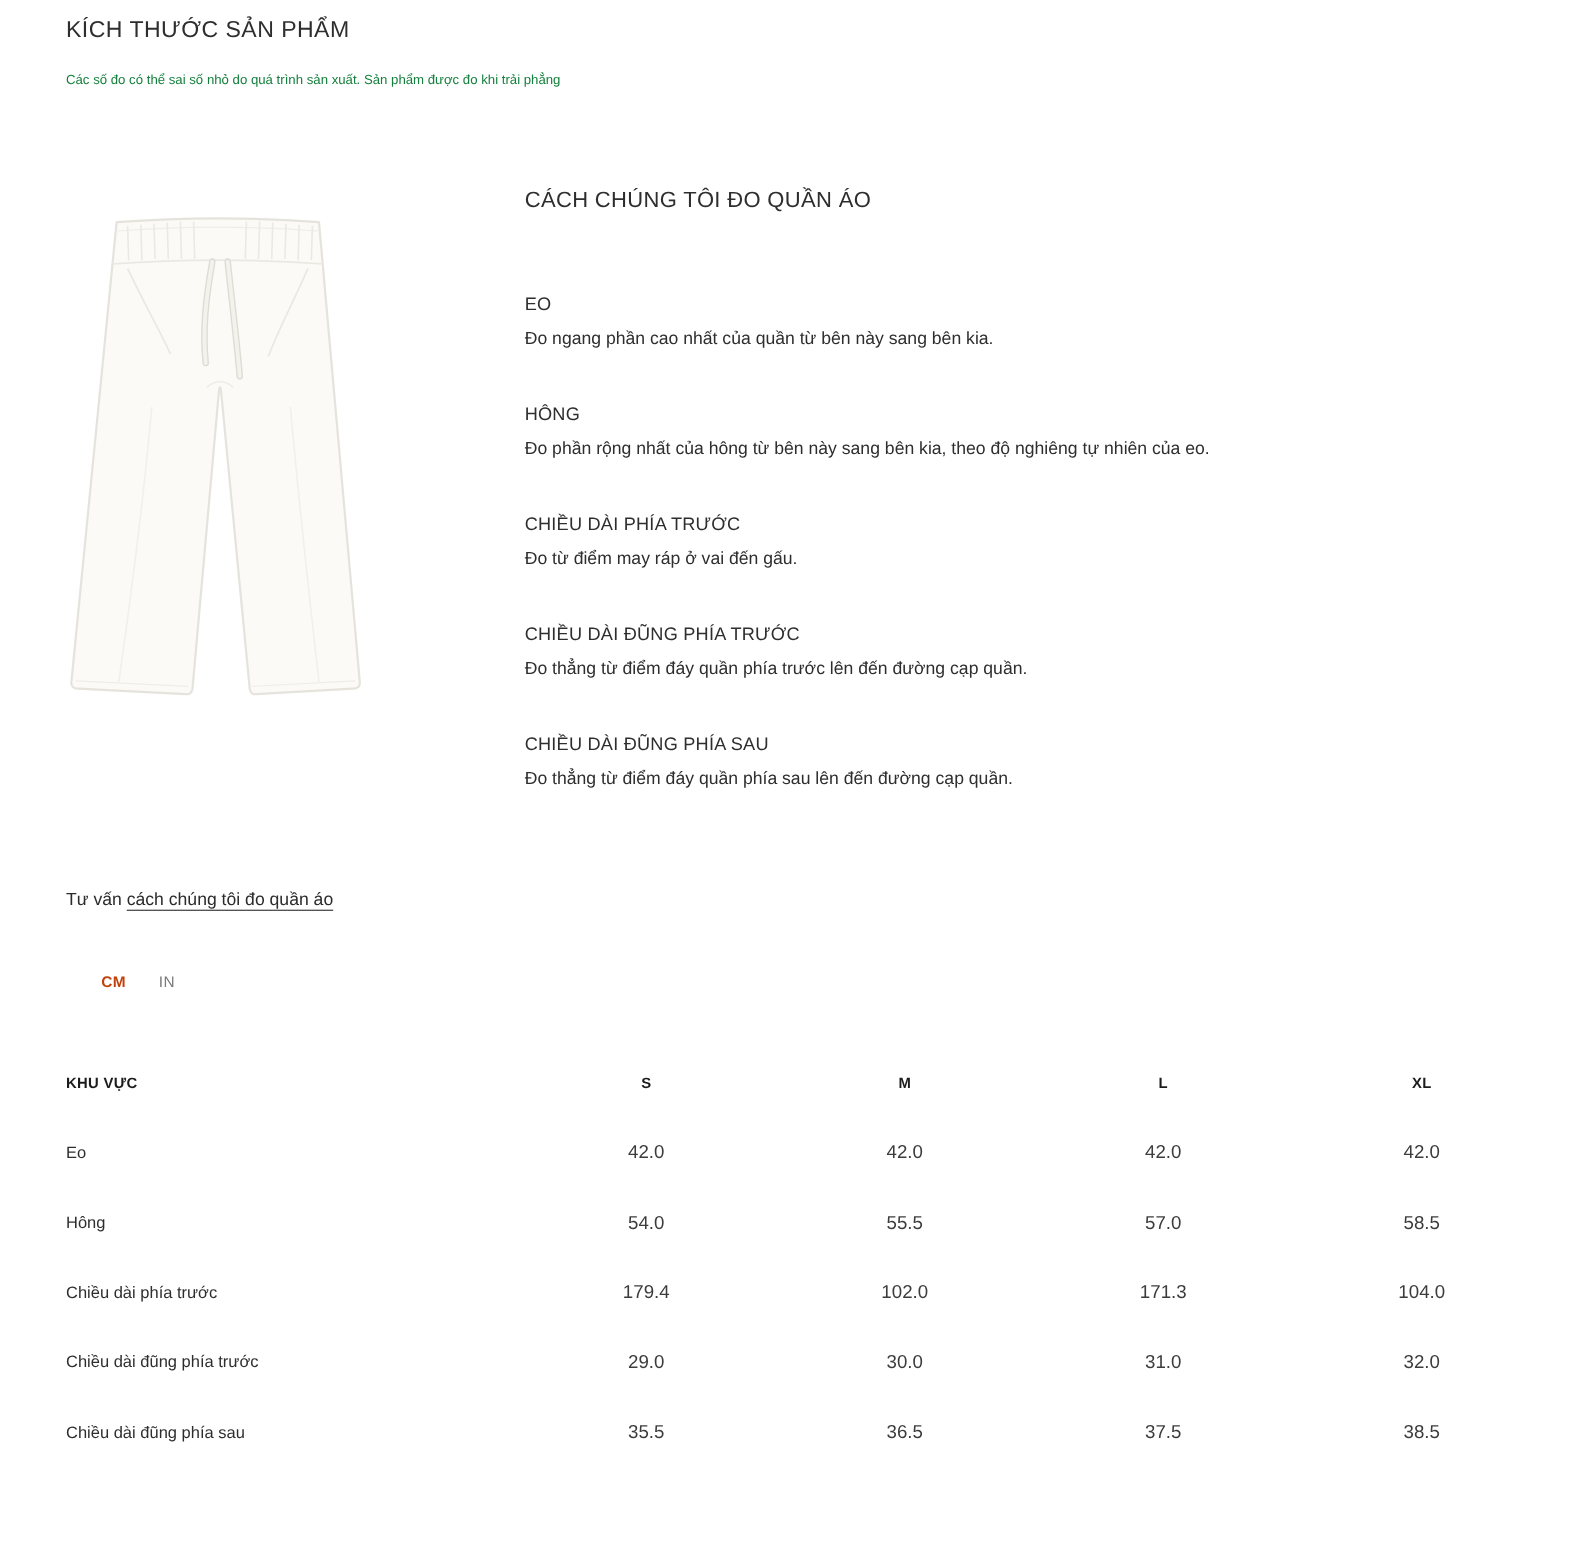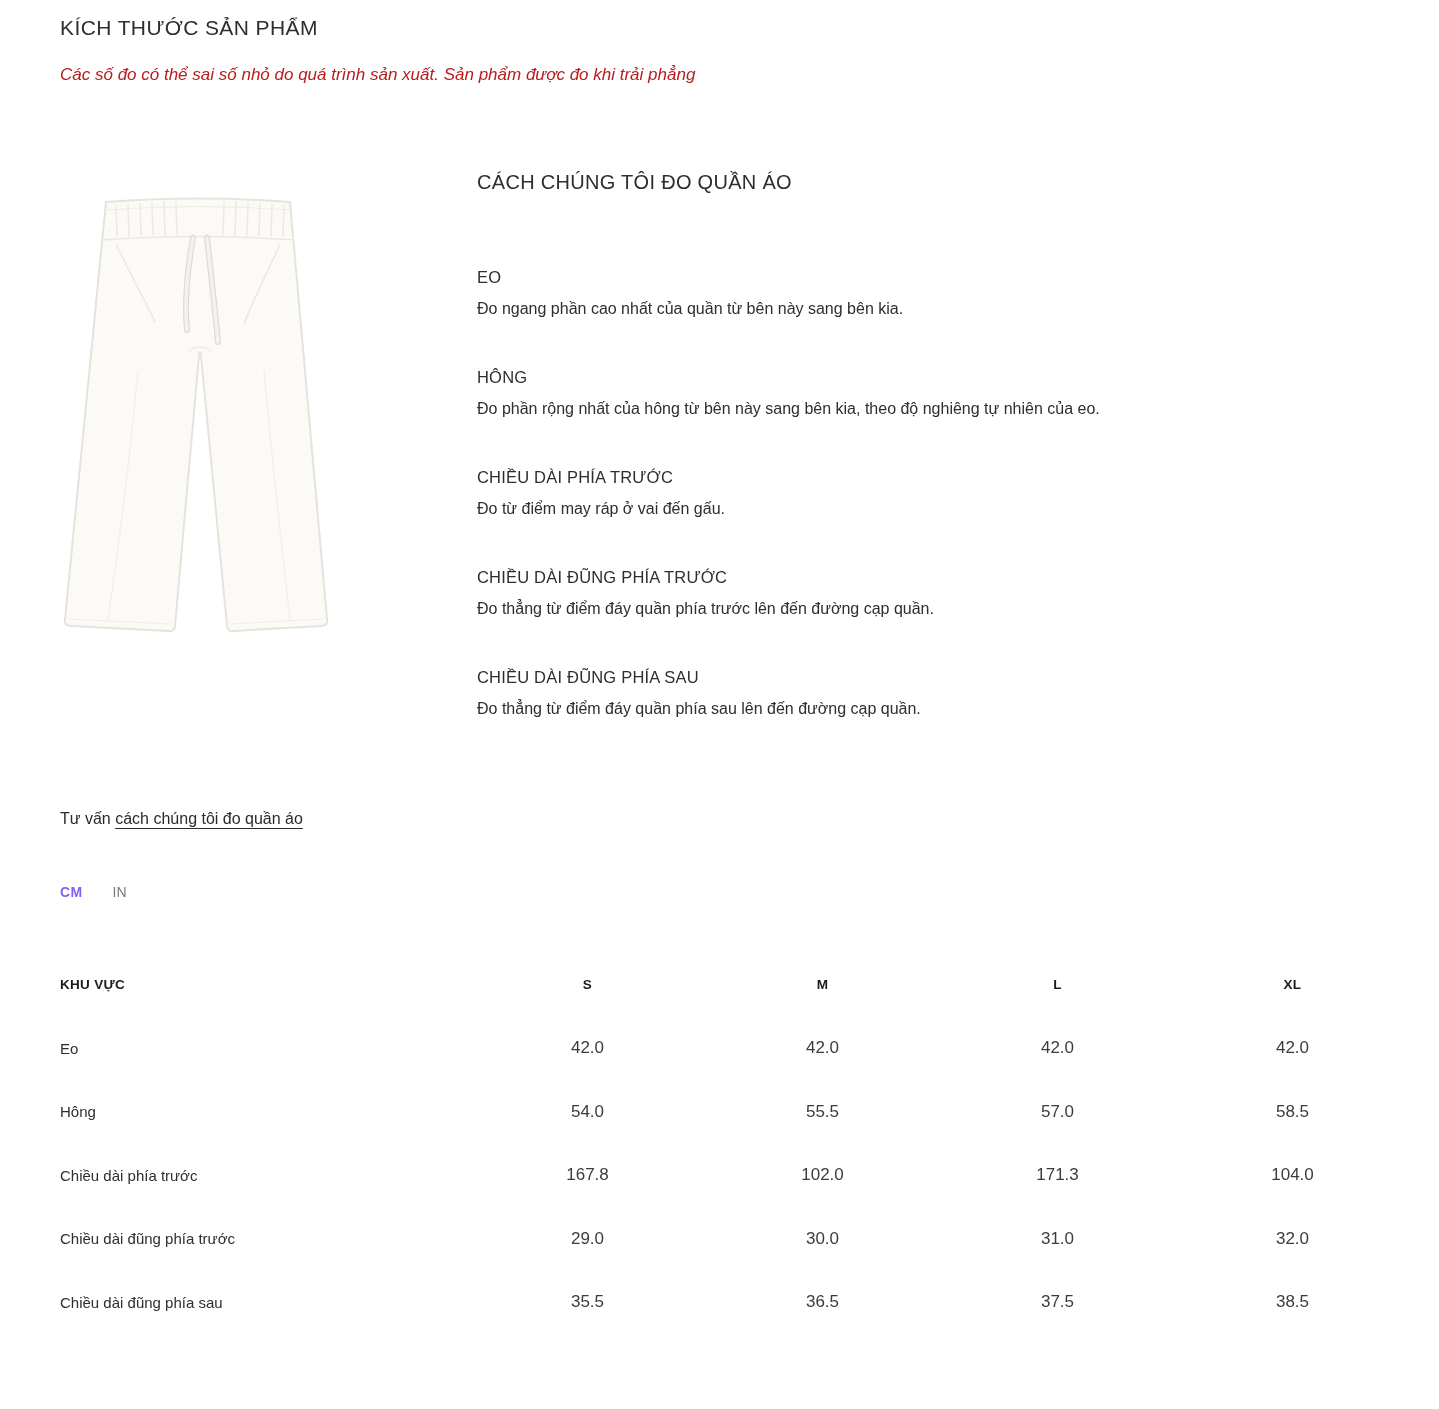--- a/index.html
+++ b/index.html
@@ -8,41 +8,41 @@
     background:#ffffff;
     font-family:"Liberation Sans","DejaVu Sans",sans-serif;
     color:#2b2b2b;
     position:relative;
     overflow:hidden;
   }
 
   
   .page-header{position:absolute;left:60px;top:16px;}
   .page-title{font-size:21px;font-weight:400;letter-spacing:.4px;margin:0;color:#2e2e2e;}
-  .page-subtitle{font-size:17px;margin:25px 0 0;color:#b91c1c;font-style:italic;}
+  .page-subtitle{font-size:12px;margin:25px 0 0;color:#15803d;}
 
   
   .product-figure{position:absolute;left:60px;top:190px;width:280px;height:470px;margin:0;}
 
   
   .guide{position:absolute;left:477px;top:168px;width:800px;}
   .guide-title{font-size:20px;font-weight:400;letter-spacing:.3px;line-height:28px;margin:0;color:#2e2e2e;}
   .guide-sections{margin-top:70px;}
   .guide-section{height:100px;}
   .guide-heading{font-size:16.5px;font-weight:400;letter-spacing:.2px;line-height:22px;margin:0;color:#2e2e2e;}
   .guide-body{font-size:16px;line-height:24px;margin:9px 0 0;color:#2e2e2e;}
 
   
   .advice{position:absolute;left:60px;top:810px;font-size:16px;margin:0;}
   .advice-link{color:inherit;text-decoration:underline;text-underline-offset:4px;cursor:pointer;}
 
   
   .units{position:absolute;left:60px;top:884px;display:flex;gap:30px;align-items:baseline;}
   .unit{background:none;border:none;padding:0;font-family:inherit;font-size:14px;letter-spacing:.3px;cursor:pointer;}
-  .unit-cm{font-weight:700;color:#8b5cf6;}
+  .unit-cm{font-weight:700;color:#c2410c;margin-left:32px;}
   .unit-in{font-weight:400;color:#7a7a7a;}
 
   
   .size-table{position:absolute;left:60px;top:953px;width:1350px;}
   .t-row{display:flex;align-items:center;height:63.5px;}
   .t-label{width:410px;font-size:15px;color:#2e2e2e;}
   .t-cell{width:235px;text-align:center;font-size:17px;color:#3c3c3c;}
   .t-head .t-label,.t-head .t-cell{font-weight:700;font-size:13.5px;letter-spacing:.3px;color:#1c1c1c;}
 </style>
 </head>
@@ -151,21 +151,21 @@
   </div>
   <div class="t-row">
     <div class="t-label">Hông</div>
     <div class="t-cell">54.0</div>
     <div class="t-cell">55.5</div>
     <div class="t-cell">57.0</div>
     <div class="t-cell">58.5</div>
   </div>
   <div class="t-row">
     <div class="t-label">Chiều dài phía trước</div>
-    <div class="t-cell">167.8</div>
+    <div class="t-cell">179.4</div>
     <div class="t-cell">102.0</div>
     <div class="t-cell">171.3</div>
     <div class="t-cell">104.0</div>
   </div>
   <div class="t-row">
     <div class="t-label">Chiều dài đũng phía trước</div>
     <div class="t-cell">29.0</div>
     <div class="t-cell">30.0</div>
     <div class="t-cell">31.0</div>
     <div class="t-cell">32.0</div>

